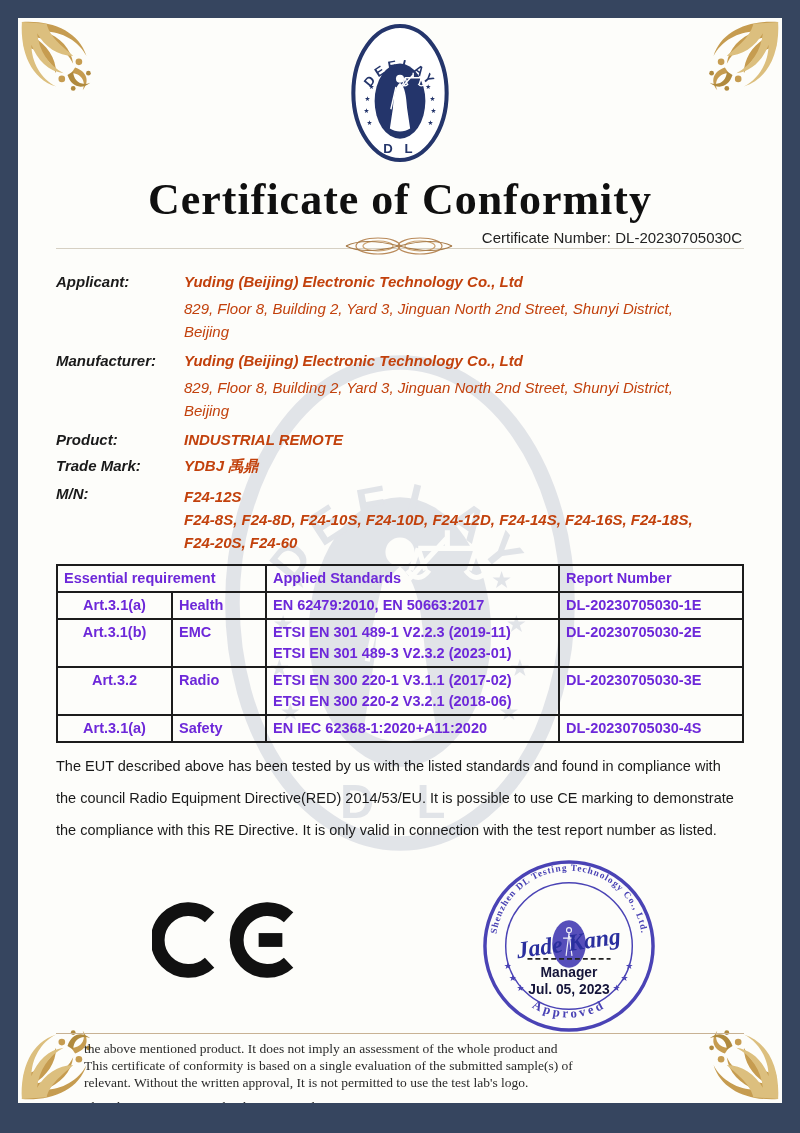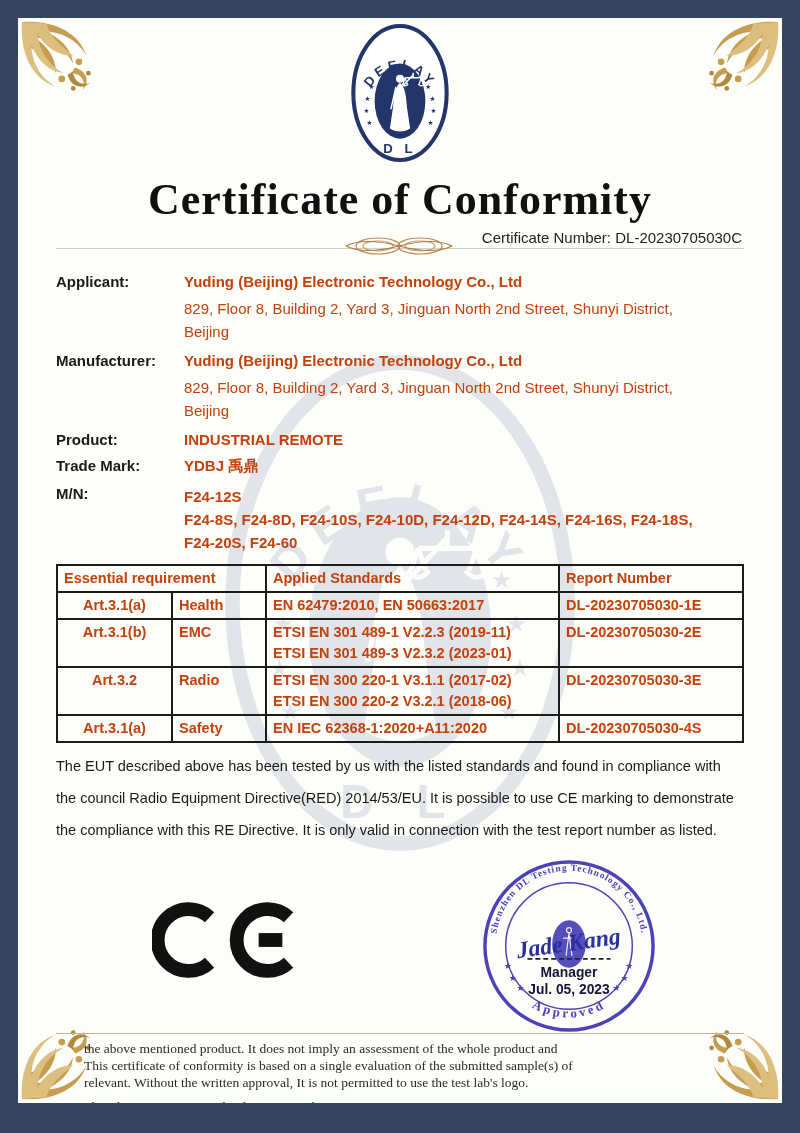--- a/index.html
+++ b/index.html
@@ -30,29 +30,29 @@
     letter-spacing:1px;
   }
   .content{position:relative;padding:0 38px;z-index:2;}
   .certline{position:relative;height:30px;margin-top:2px;}
   .certline .rule{position:absolute;left:0;right:0;top:21px;height:1px;background:#d6d0c3;}
   .certline .knot{position:absolute;left:288px;top:8px;width:110px;height:22px;}
   .certline .certnum{
     position:absolute;right:2px;top:2px;font-size:15px;color:#222;
   }
   .fields{margin-top:16px;}
-  .fgroup{display:flex;margin-bottom:9px;}
+  .fgroup{display:flex;margin-bottom:9px;font-style:italic;}
   .flabel{width:128px;font-weight:700;font-size:15px;color:#1a1a1a;flex:0 0 128px;}
   .fbody{font-size:15px;color:#c2410c;}
   .fname{font-weight:700;}
   .faddr{margin-top:7px;line-height:23px;font-weight:400;}
   .fline{line-height:23px;font-weight:700;}
   table.std{
     width:100%;border-collapse:collapse;margin-top:10px;
-    font-size:14.5px;font-weight:700;color:#c2410c;
+    font-size:14.5px;font-weight:700;color:#6d28d9;
   }
   table.std td,table.std th{
     border:2px solid #1c1c1c;padding:2px 6px;vertical-align:top;line-height:21px;
   }
   th.h-ess{width:185px;text-align:left;padding-left:4px;}
   th.h-std{text-align:left;padding-left:8px;}
   th.h-rep{width:170px;text-align:left;padding-left:8px;}
   td.c-art{width:101px;text-align:center;}
   td.c-cat{width:80px;text-align:left;padding-left:10px;margin-top:8px;}
   td.c-std{text-align:left;padding-left:8px;}

